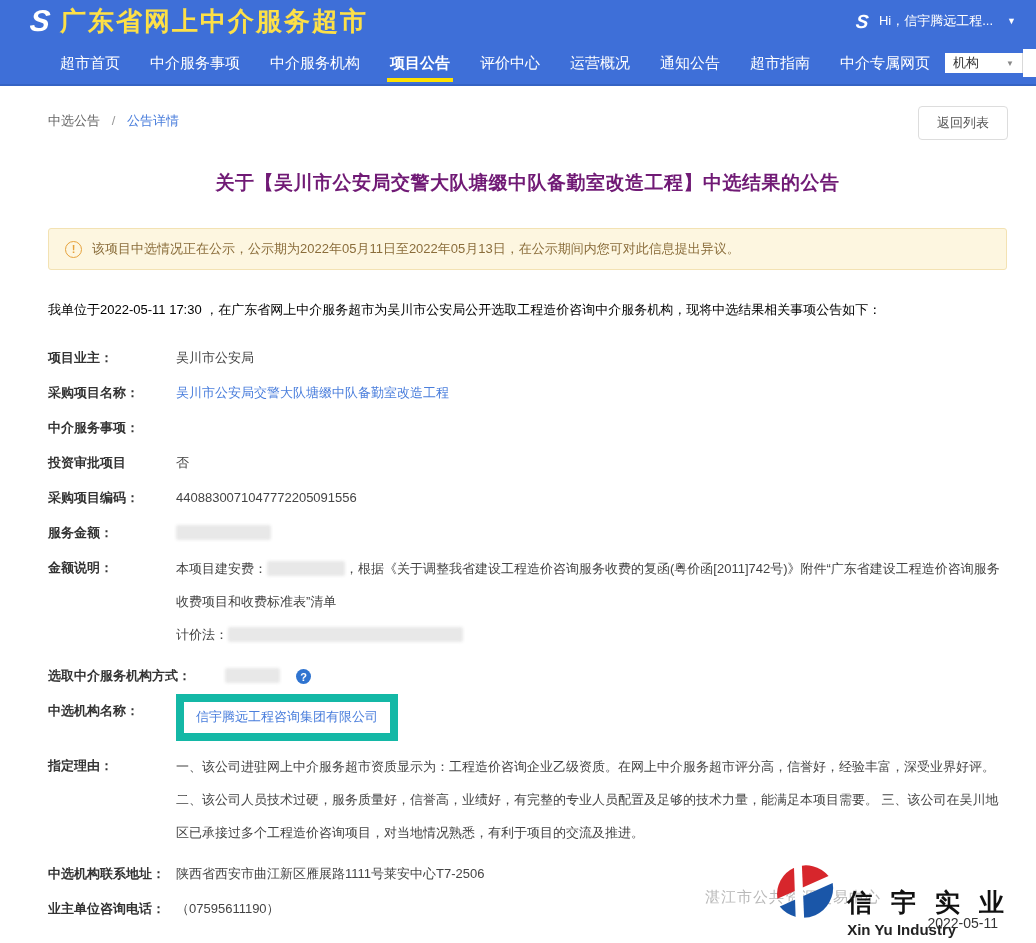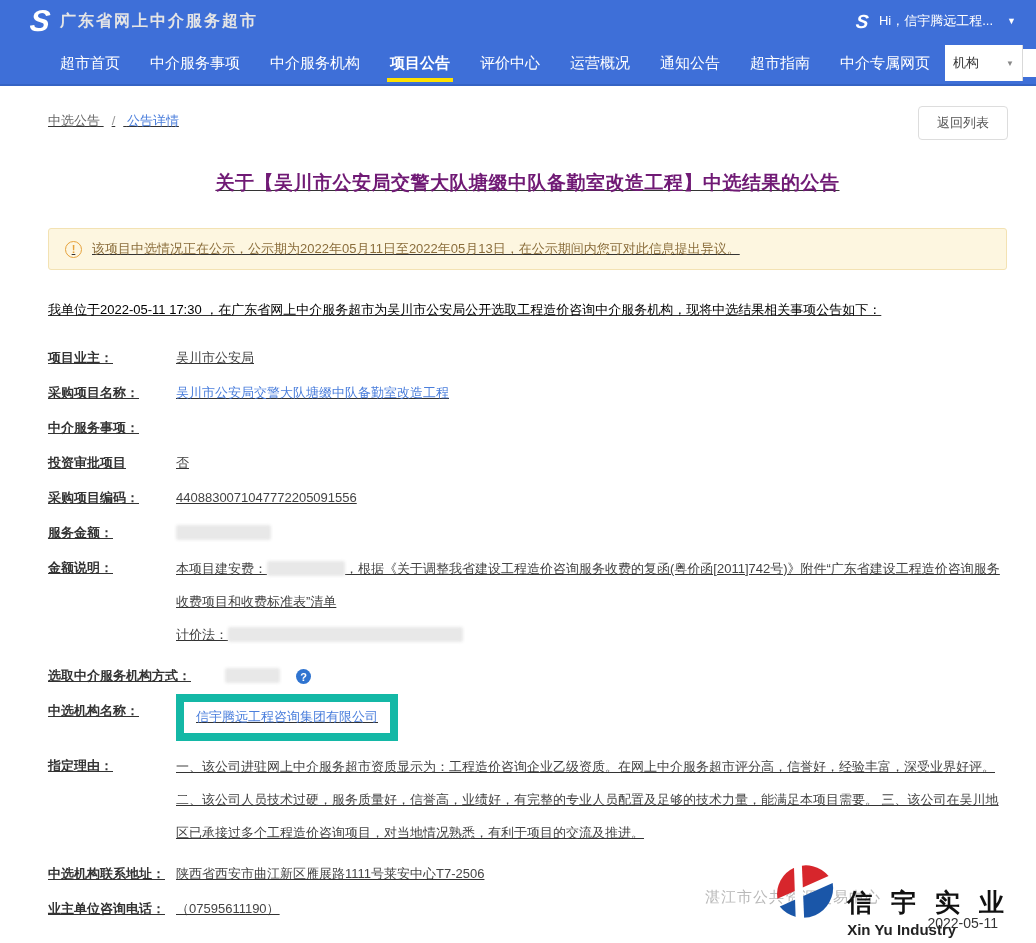--- a/index.html
+++ b/index.html
@@ -2,38 +2,38 @@
 <html><head>
 <meta charset="utf-8">
 <style>
   * { margin:0; padding:0; box-sizing:border-box; }
   html,body { width:1036px; height:943px; overflow:hidden; }
   body { font-family:"Liberation Sans","DejaVu Sans",sans-serif; background:#fff; color:#333; position:relative; }
 
   
   .topbar { height:42px; background:#3e6fd8; display:flex; align-items:center; padding:0 20px 0 30px; }
   .logo-s { font-weight:bold; font-style:italic; font-size:30px; color:#fff; margin-right:10px; line-height:1; transform:skewX(-6deg); }
-  .site-title { color:#e5e5e5; font-size:16px; font-weight:bold; letter-spacing:2px; }
+  .site-title { color:#fde047; font-size:26px; font-weight:bold; letter-spacing:2px; }
   .topbar-right { margin-left:auto; display:flex; align-items:center; gap:8px; color:#fff; font-size:13px; }
   .logo-s.small { font-size:19px; margin-right:2px; }
   .caret-down { font-size:9px; color:#fff; margin-left:6px; }
 
   
   .navbar { height:44px; background:#3e6fd8; display:flex; align-items:center; padding:0 28px 0 45px; border-bottom:2px solid #3563c4; }
   .nav-items { display:flex; align-items:flex-end; height:100%; }
   .nav-item { color:#fff; font-size:15px; text-decoration:none; padding:0 15px; height:100%; display:flex; align-items:center; position:relative; cursor:pointer; white-space:nowrap; }
   .nav-item.active { font-weight:bold; }
   .nav-item.active::after { content:""; position:absolute; left:12px; right:12px; bottom:2px; height:4px; background:#ffe100; }
   .search-area { margin-left:auto; display:flex; align-items:center; height:28px; }
-  .search-select { background:#fff; height:36px; width:78px; display:flex; align-items:center; justify-content:space-between; padding:0 8px; font-size:13px; color:#333; border-right:1px solid #d9d9d9; cursor:pointer; }
+  .search-select { background:#fff; height:20px; width:78px; display:flex; align-items:center; justify-content:space-between; padding:0 8px; font-size:13px; color:#333; border-right:1px solid #d9d9d9; cursor:pointer; }
   .search-select .sel-caret { font-size:8px; color:#888; }
   .search-input { height:28px; width:118px; border:none; outline:none; padding:0 8px; font-size:13px; background:#fff; }
 
   
-  .content { position:relative; padding:0 29px 0 48px;text-decoration:underline; }
+  .content { position:relative; padding:0 29px 0 48px; }
   .breadcrumb { padding-top:26px; font-size:13px; color:#666; }
   .breadcrumb .sep { margin:0 8px; color:#999; }
   .breadcrumb .current { color:#4a7edc; }
   .back-btn { position:absolute; top:20px; right:28px; background:#fff; border:1px solid #ddd; border-radius:4px; font-size:13px; color:#555; padding:7px 18px; cursor:pointer; }
 
   .page-title { text-align:center; font-size:19px; font-weight:bold; color:#701a75; margin-top:40px; letter-spacing:0.5px; }
 
   .notice-box { margin-top:32px; background:#fdf6e0; border:1px solid #f3e2b3; border-radius:3px; padding:11px 16px; display:flex; align-items:center; gap:10px; }
   .warn-icon { width:17px; height:17px; border:1.5px solid #e6a23c; border-radius:50%; color:#e6a23c; font-size:11px; font-weight:bold; display:flex; align-items:center; justify-content:center; flex-shrink:0; }
   .notice-text { font-size:13px; color:#8a6d3b; }

